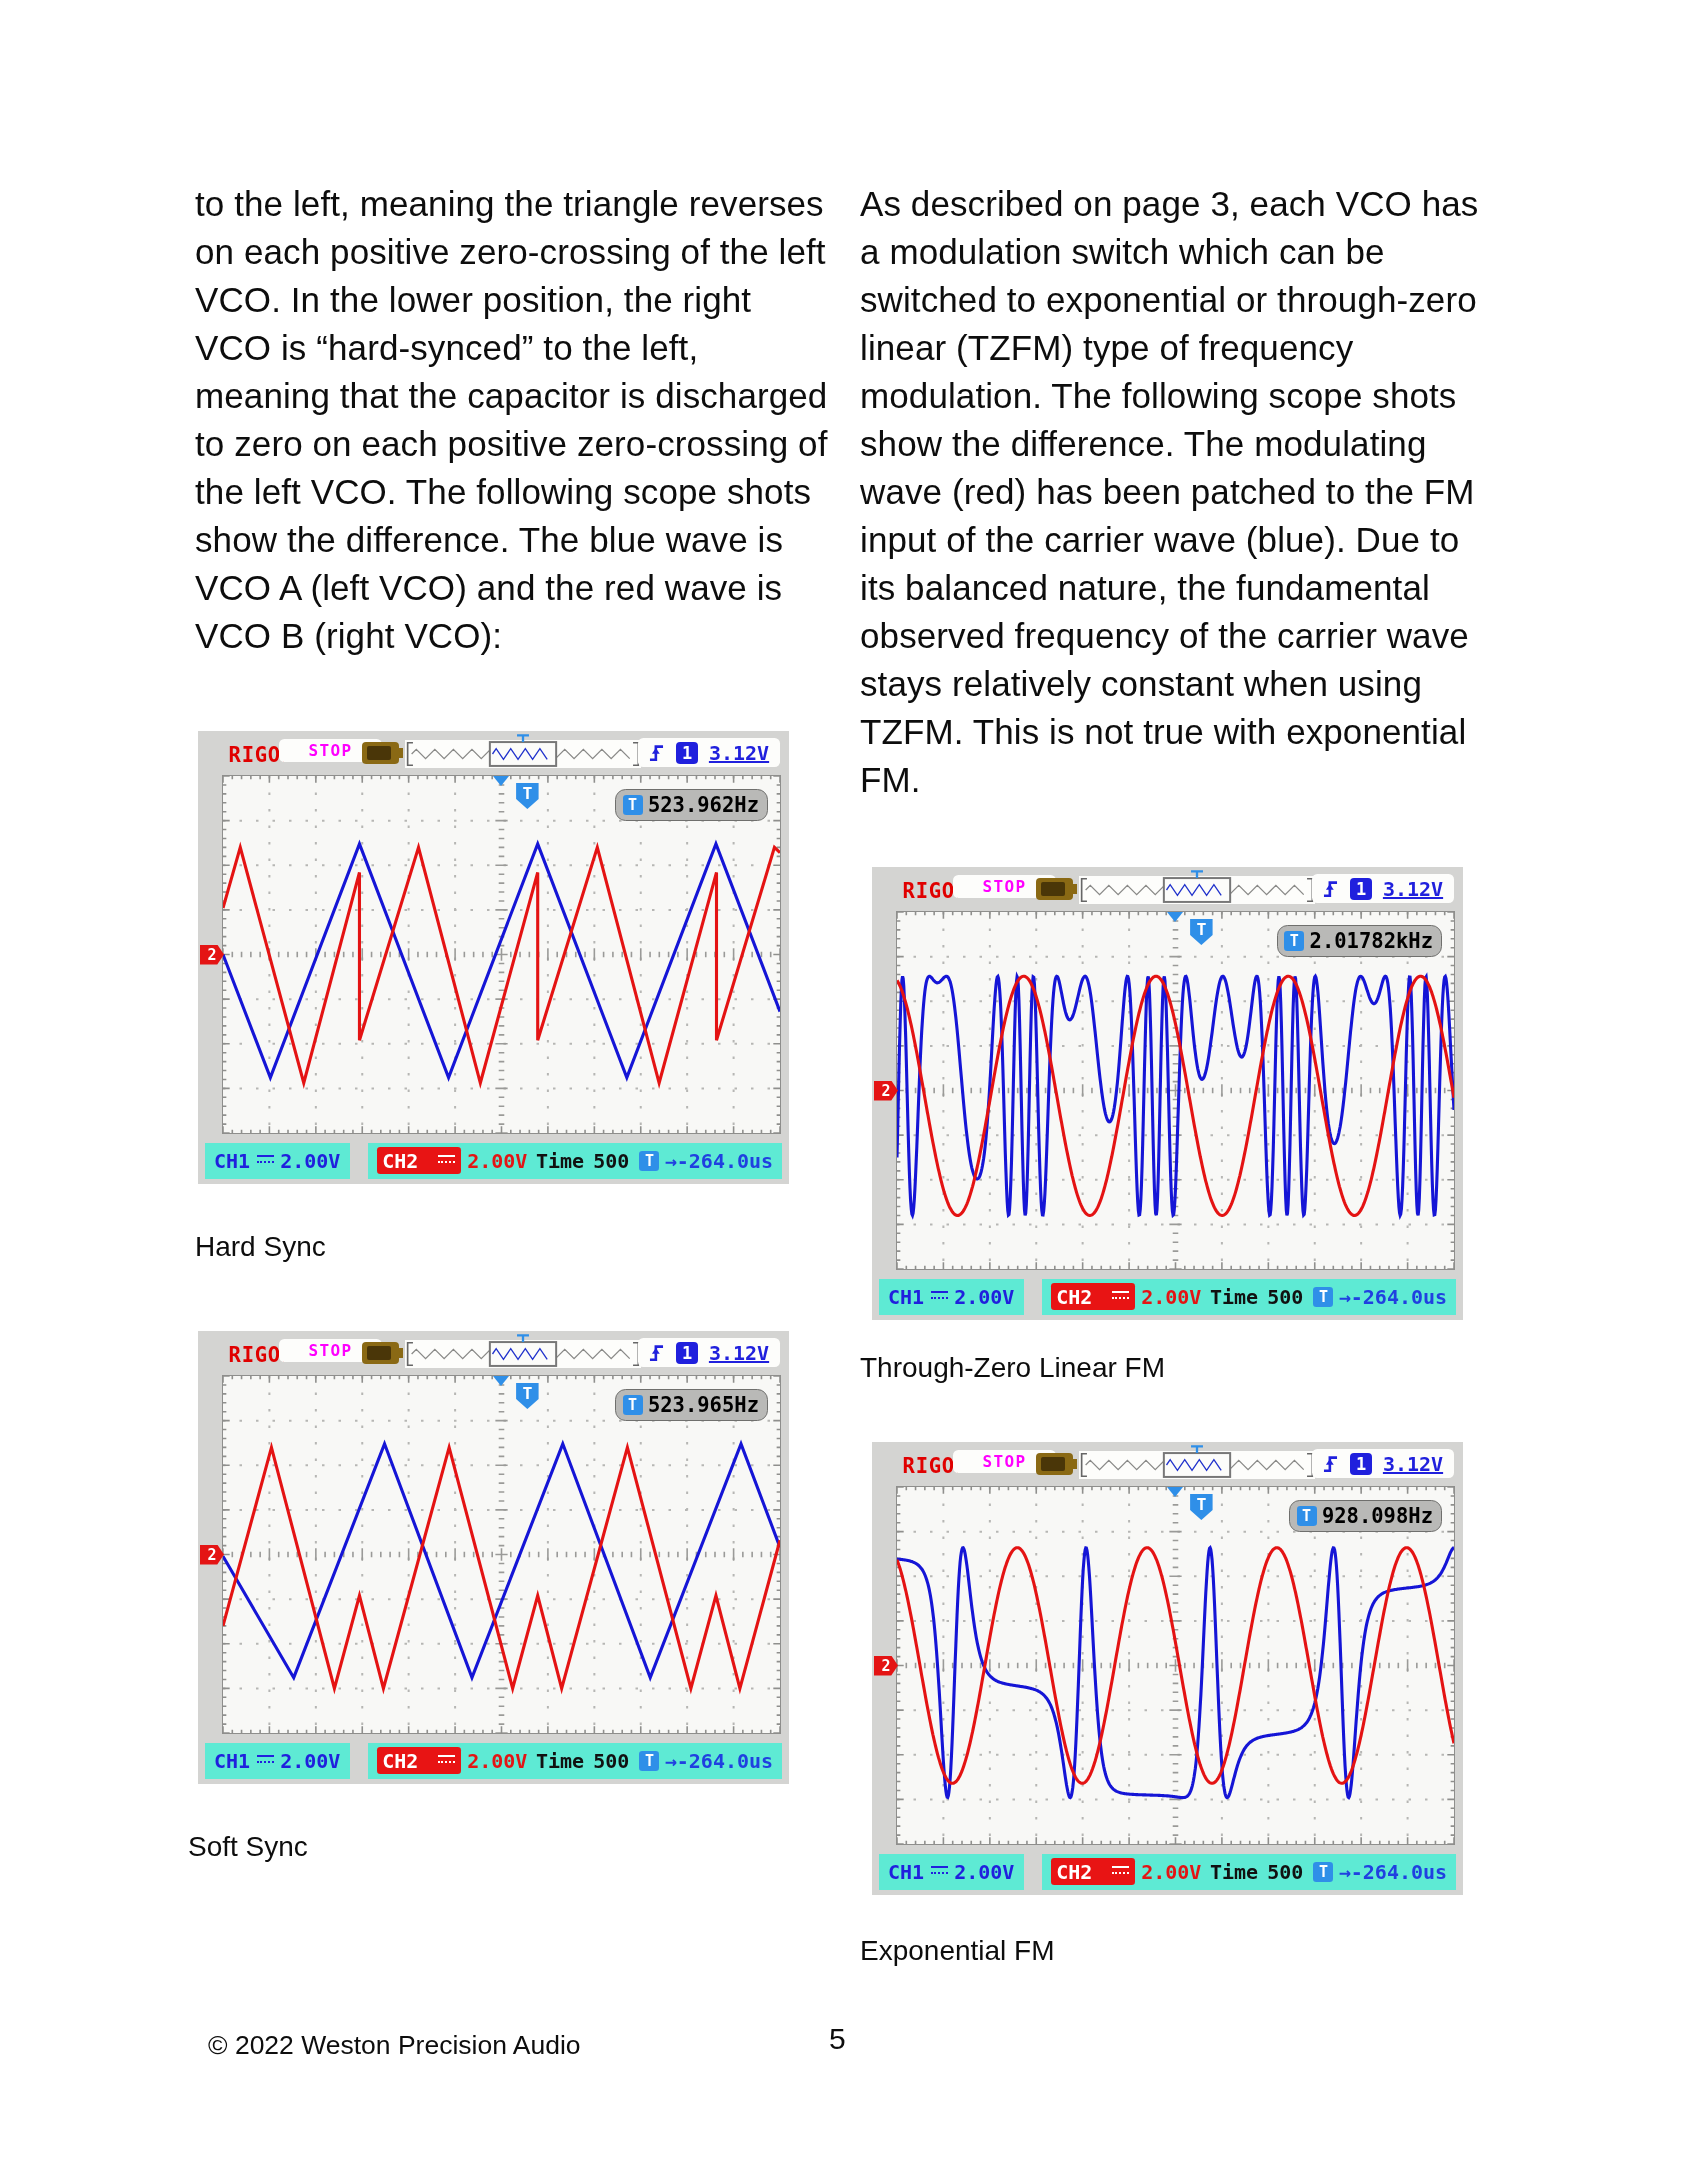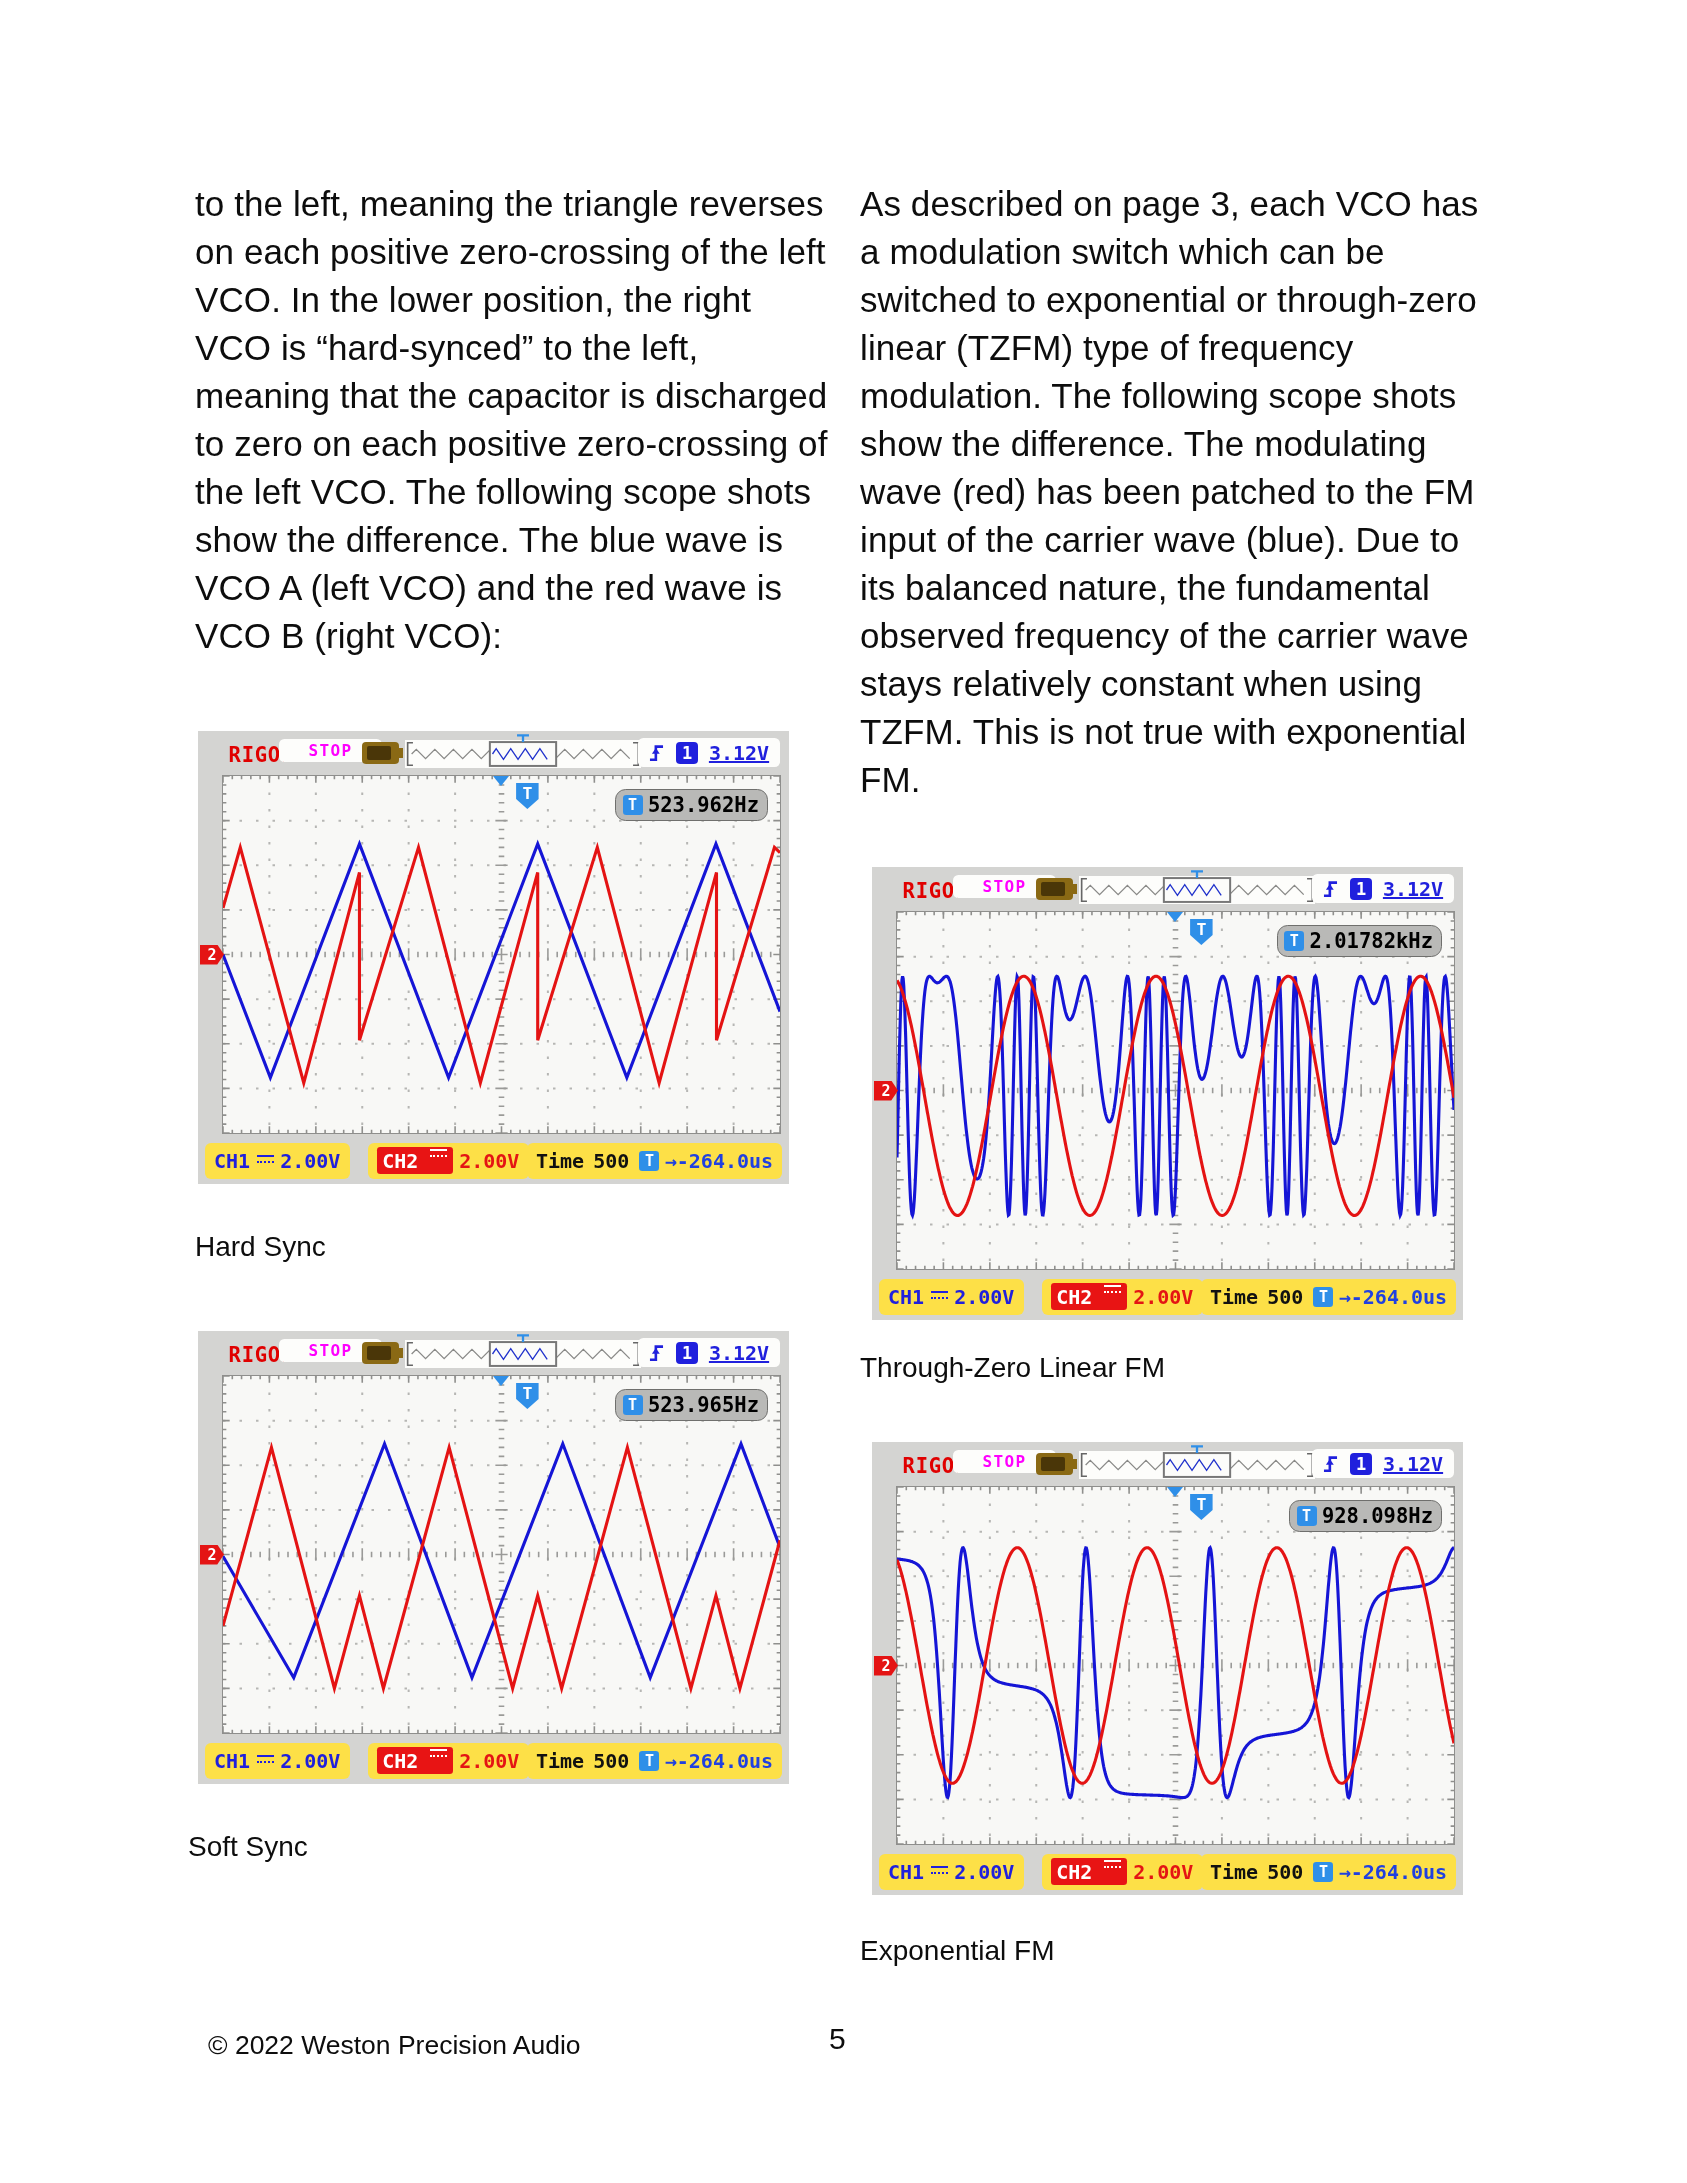--- a/index.html
+++ b/index.html
@@ -51,28 +51,28 @@
         border-radius:10.6px;display:flex;align-items:center;gap:5.3px;padding:0 8px;}
   .freq .tb{margin-left:-1.3px;}
   .freq b{font-size:20.5px;color:#000;font-weight:bold;}
   .tb{display:inline-flex;align-items:center;justify-content:center;width:20px;height:20px;
       background:#2f8fe8;color:#fff;border-radius:3.3px;font-size:15px;font-style:normal;font-weight:bold;}
   .ch2m{position:absolute;left:-23px;top:calc(50% - 10px);width:24px;height:20px;background:#e41414;
         color:#fff;font-size:15px;text-align:center;line-height:20px;
         clip-path:polygon(0 0,72% 0,100% 50%,72% 100%,0 100%);}
 
   .s-foot{position:absolute;left:6.6px;right:6.6px;bottom:5.3px;height:36px;font-size:20px;}
-  .fpill{position:absolute;top:0;height:36px;background:#fde047;border-radius:6px;
+  .fpill{position:absolute;top:0;height:36px;background:#5eead4;border-radius:0;
          display:flex;align-items:center;padding:0 9.3px;gap:6.6px;}
   .f1{left:0;color:#2020dd;}
   .f2{left:163px;color:#e41414;}
   .f3{left:322px;color:#111;}
   .f4{right:0;color:#2040e0;}
-  .c2chip{display:inline-flex;background:#e81414;color:#fff;border-radius:3.3px;
-          padding:1.3px 5.3px;gap:12px;}
+  .c2chip{display:inline-flex;align-items:center;background:#e81414;color:#fff;border-radius:3.3px;
+          padding:1.3px 5.3px;gap:20px;}
   .dc{display:inline-block;width:17px;height:10px;border-top:2.6px solid currentColor;position:relative;}
   .dc::after{content:"";position:absolute;left:0;right:0;top:4.6px;border-top:2.6px dotted currentColor;}
   .f3 .tv{margin-left:2.6px;}
   .f4 .tov{margin-left:-1.3px;}
 </style>
 </head>
 <body>
 
 <div class="page">
 

